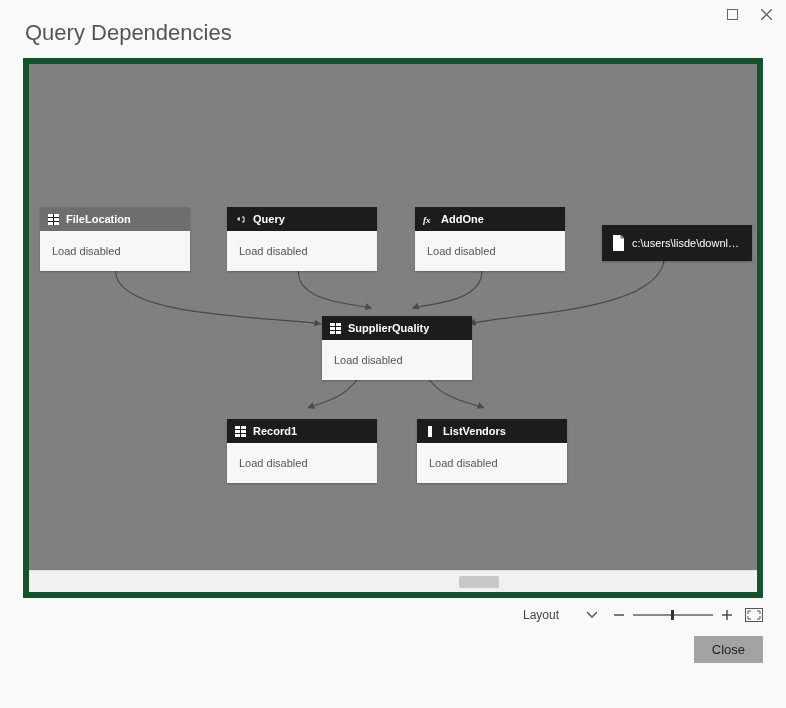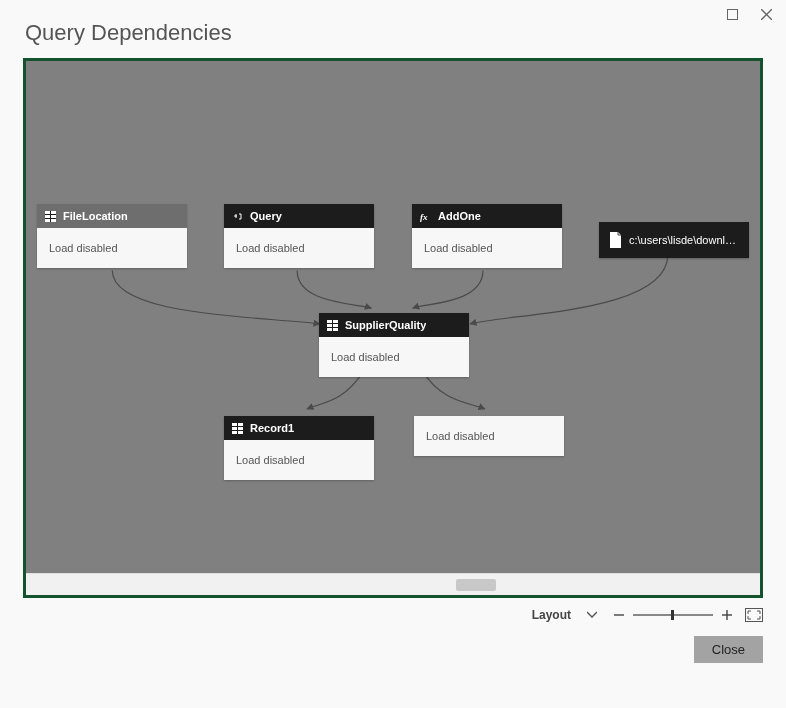--- a/index.html
+++ b/index.html
@@ -31,21 +31,21 @@
     top: 20px; left: 25px;
     font-size: 22px;
     font-weight: 300;
     color: #555;
   }
   .canvas-frame {
     position: absolute;
     left: 23px; top: 58px;
     width: 740px; height: 540px;
     background: #fff;
-    border: 3px solid #14532d;
+    border: 6px solid #14532d;
   }
   .canvas {
     position: absolute;
     left: 0; top: 0; right: 0; bottom: 22px;
     background: #808080;
     overflow: hidden;
   }
   .scrollbar-x {
     position: absolute;
     left: 0; right: 0; bottom: 0; height: 22px;
@@ -105,21 +105,21 @@
     position: absolute;
     left: 23px; top: 600px;
     width: 740px; height: 30px;
     display: flex;
     align-items: center;
     justify-content: flex-end;
     gap: 10px;
     font-size: 12px;
     color: #444;
   }
-  .layout-label { margin-right: 2px; font-weight: bold; }
+  .layout-label { margin-right: 14px; }
   .dropdown-arrow { font-size: 10px; color: #555; cursor: pointer; padding: 2px 4px; }
   .zoom-ctrl {
     display: flex; align-items: center; gap: 6px;
   }
   .zoom-btn {
     width: 16px; height: 16px;
     display: flex; align-items: center; justify-content: center;
     cursor: pointer; color: #444; font-size: 14px;
   }
   .zoom-track {
@@ -278,20 +278,28 @@
                 <line x1="0" y1="7.5" x2="11" y2="7.5" stroke="#1c1c1c"></line>
                 <line x1="5.5" y1="0" x2="5.5" y2="11" stroke="#1c1c1c"></line>
               </svg>
           </span>
           <span class="label">Record1</span>
         </div>
         <div class="status">Load disabled</div>
       </div>
 
       <div class="node" style="left:388px; top:355px;">
+        <div class="hdr">
+          <span class="icon">
+            <svg width="11" height="11" viewBox="0 0 11 11">
+                <rect x="3" y="0" width="4" height="11" fill="#fff"></rect>
+              </svg>
+          </span>
+          <span class="label">ListVendors</span>
+        </div>
         <div class="status">Load disabled</div>
       </div>
 
     </div>
     <div class="scrollbar-x">
       <div class="thumb"></div>
     </div>
   </div>
 
   <div class="bottombar">

